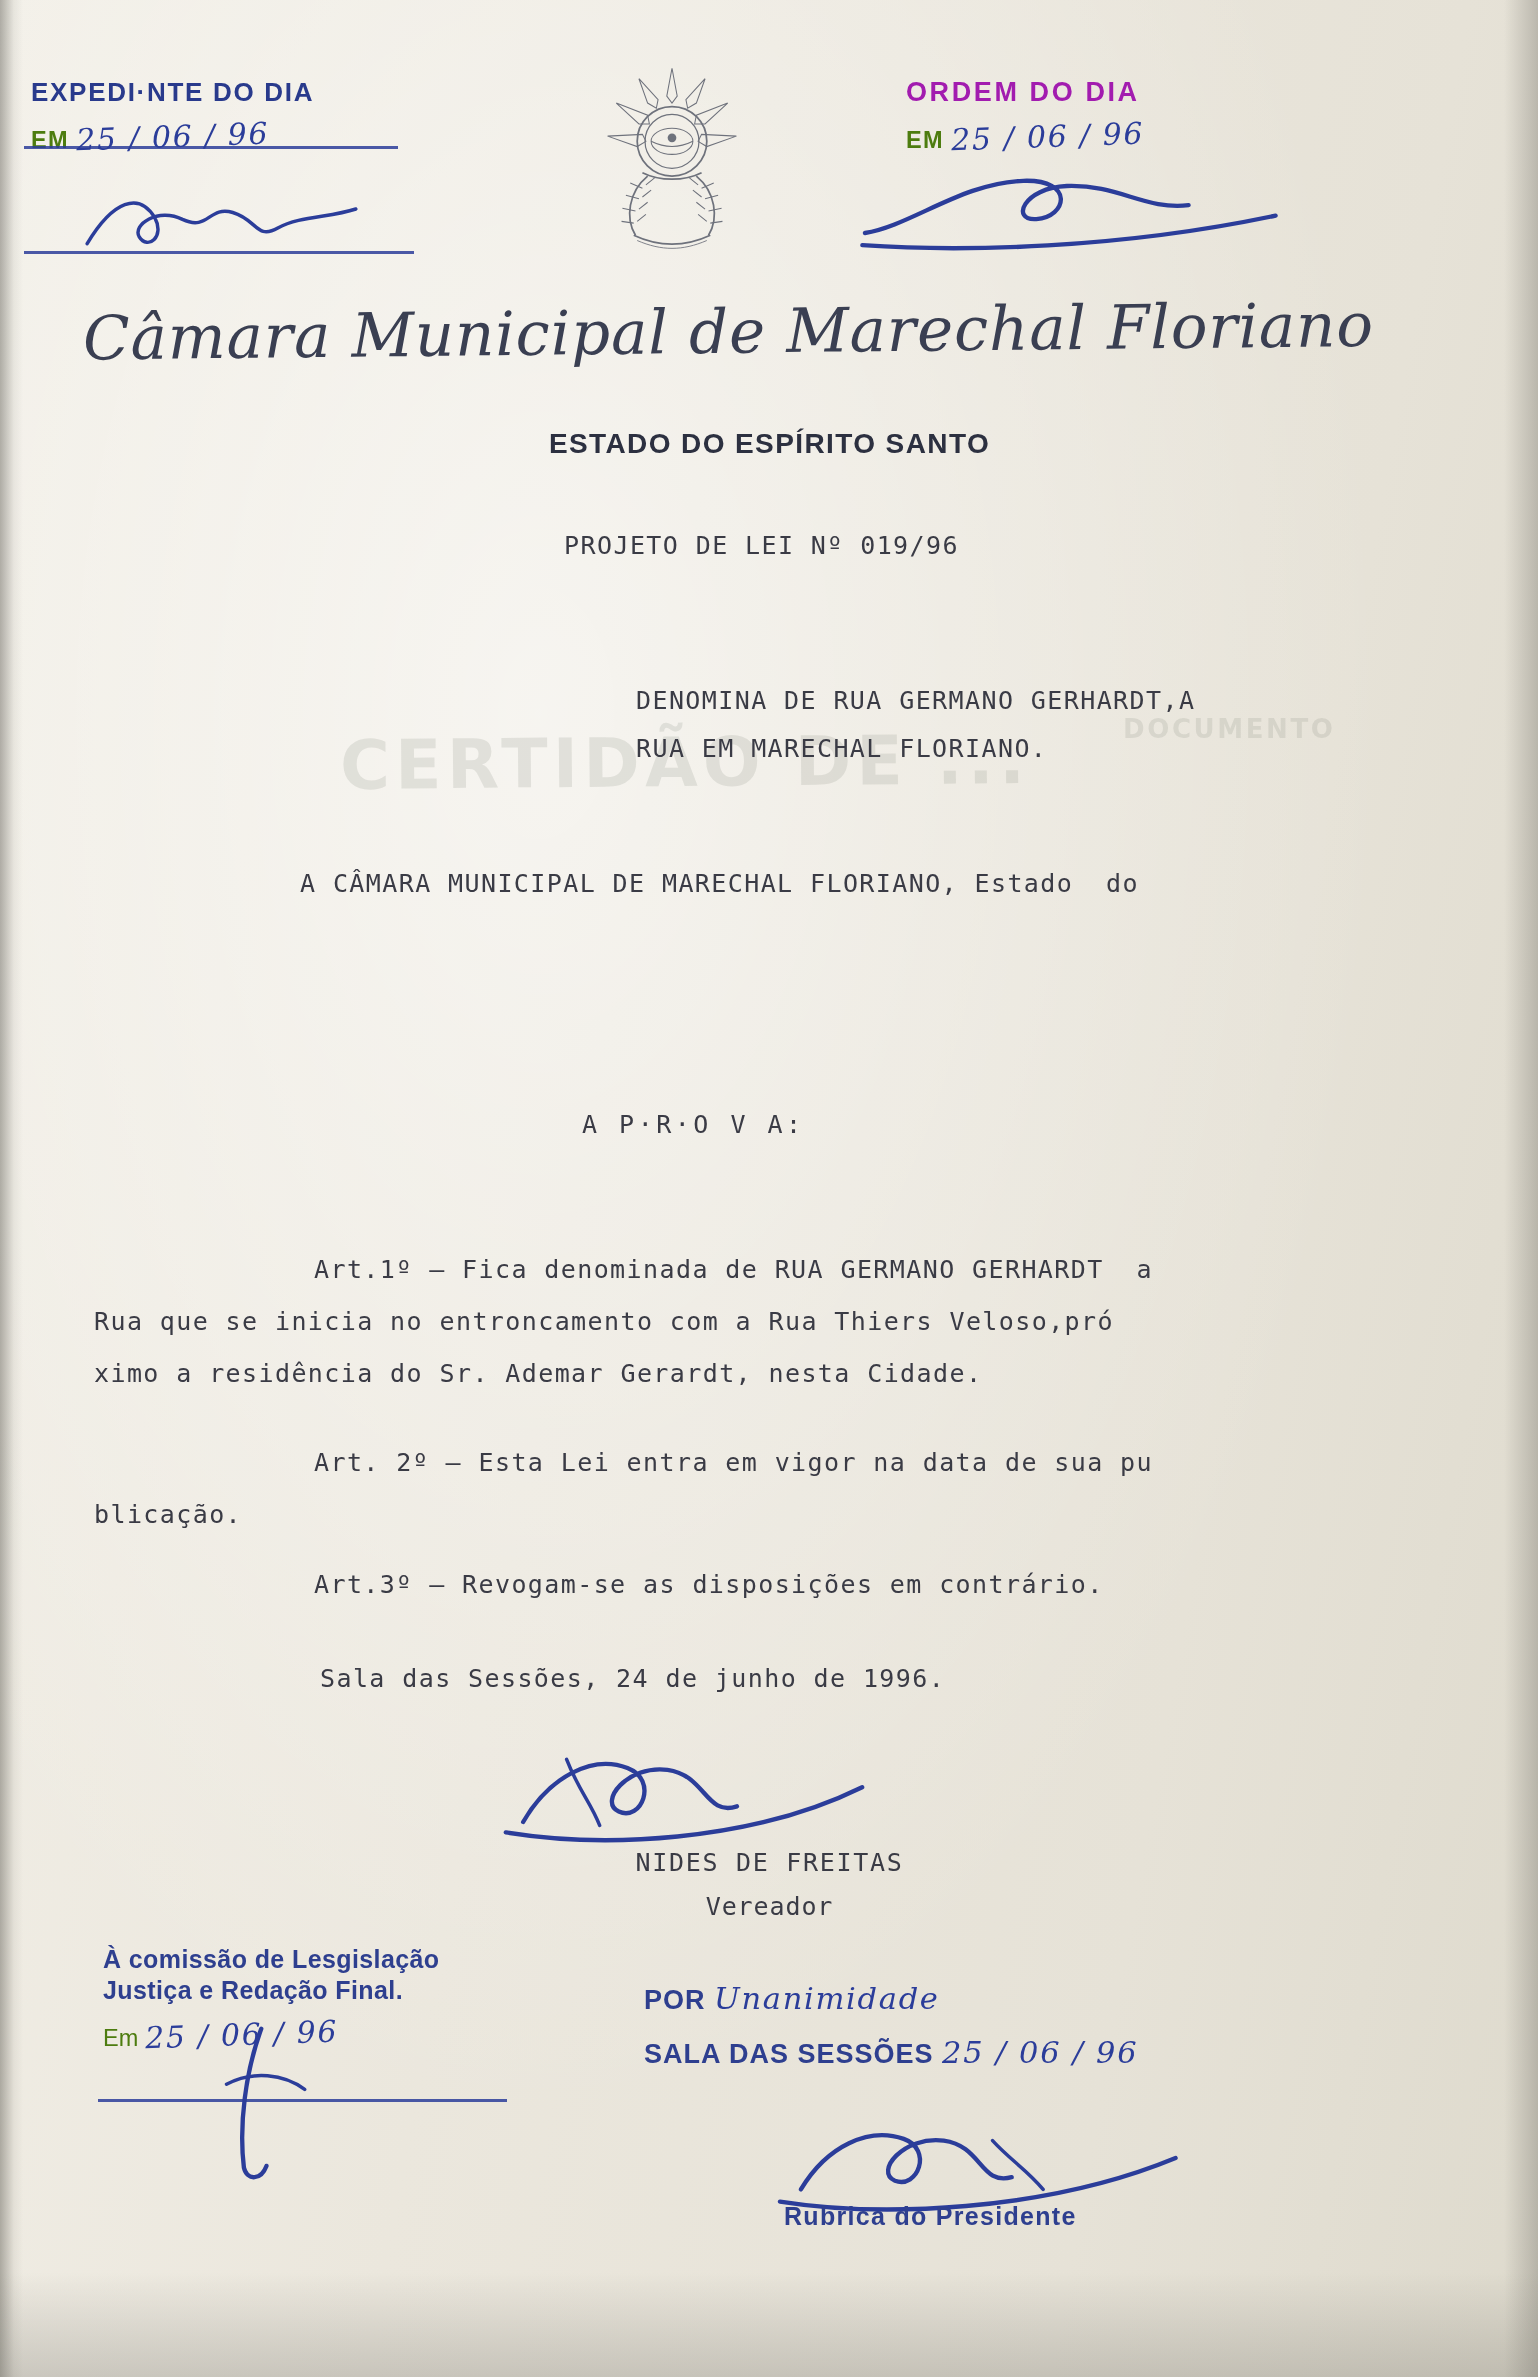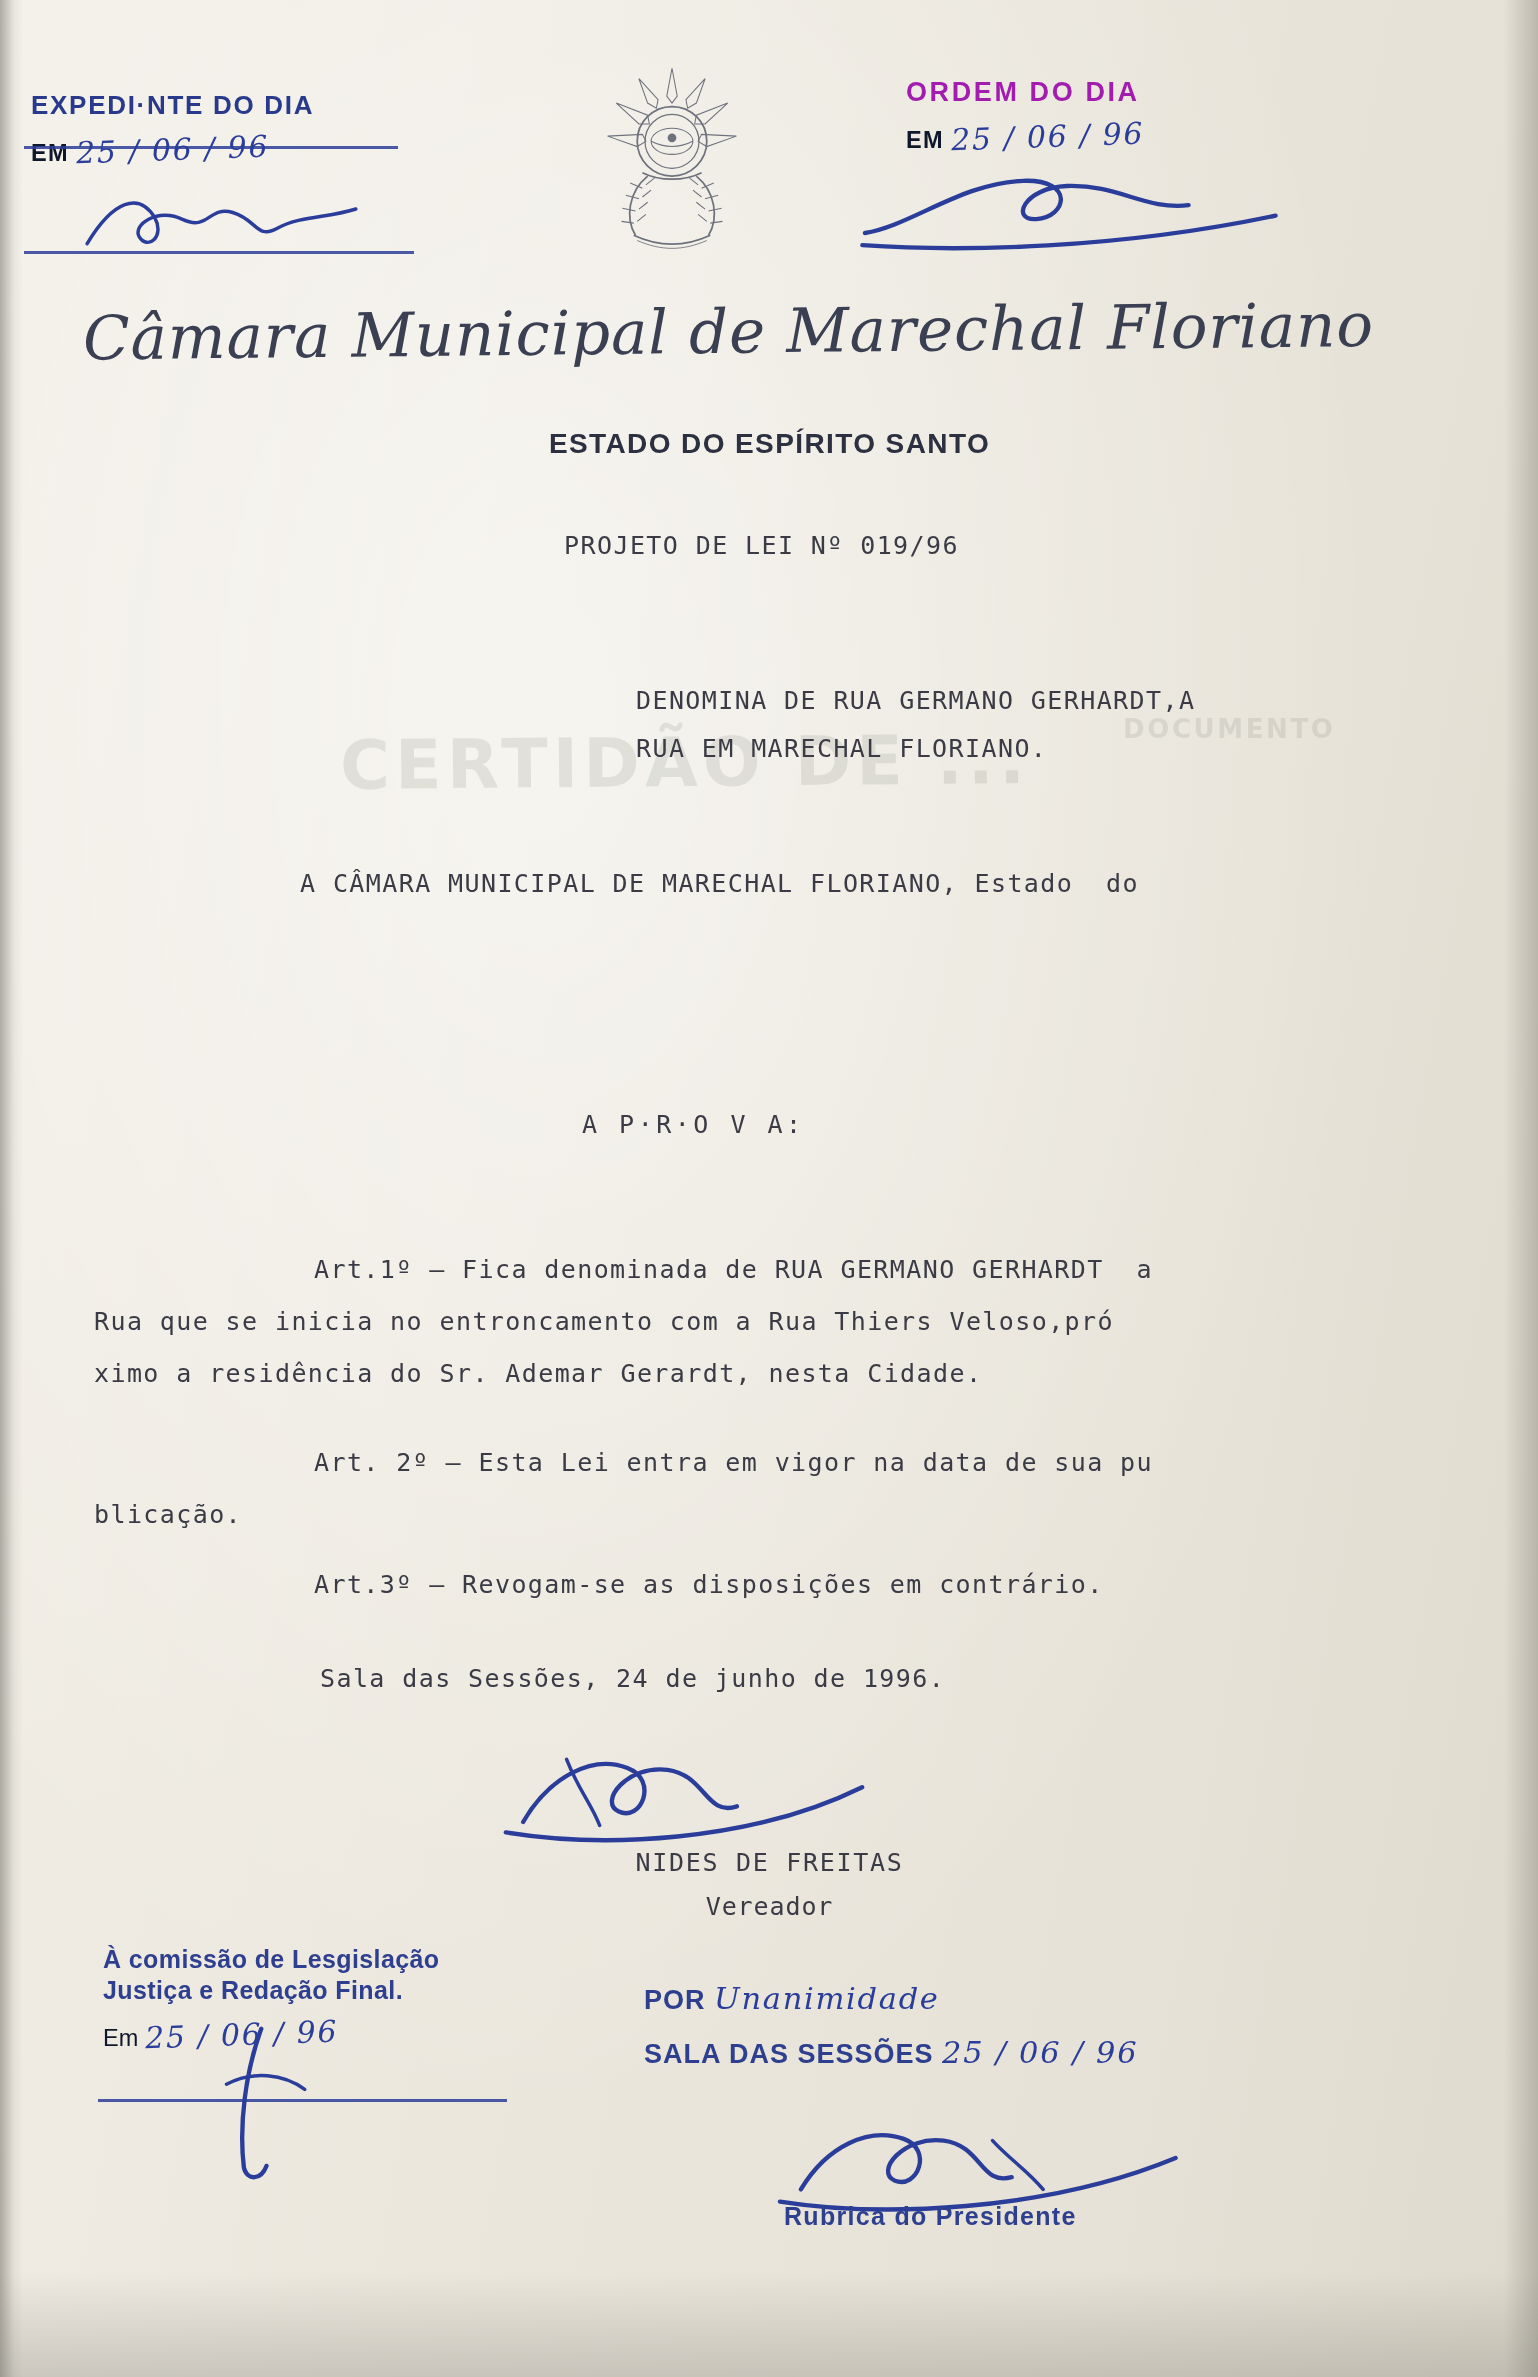--- a/index.html
+++ b/index.html
@@ -50,36 +50,35 @@
   .stamp {
     position: absolute;
     color: #2e3f8f;
     font-weight: bold;
     letter-spacing: 1.3px;
   }
   .stamp-expediente {
     left: 31px;
     top: 77px;
     width: 383px;
-    margin-top: 13px;
   }
   .stamp-expediente .title {
     font-size: 26px;
     letter-spacing: 1.7px;
     color: #293a8c;
   }
   .stamp-row {
     display: flex;
     align-items: flex-end;
     gap: 7px;
     margin-top: 10.5px;
   }
   .stamp-em {
     font-size: 23.5px;
-    color: #0f172a;
+    color: #4d7c0f;
   }
   .stamp-date {
     font-family: "DejaVu Serif", serif;
     font-size: 30px;
     font-style: italic;
     color: #2b3d9a;
     font-weight: normal;
     letter-spacing: 1.7px;
     transform: rotate(-2deg);
   }

